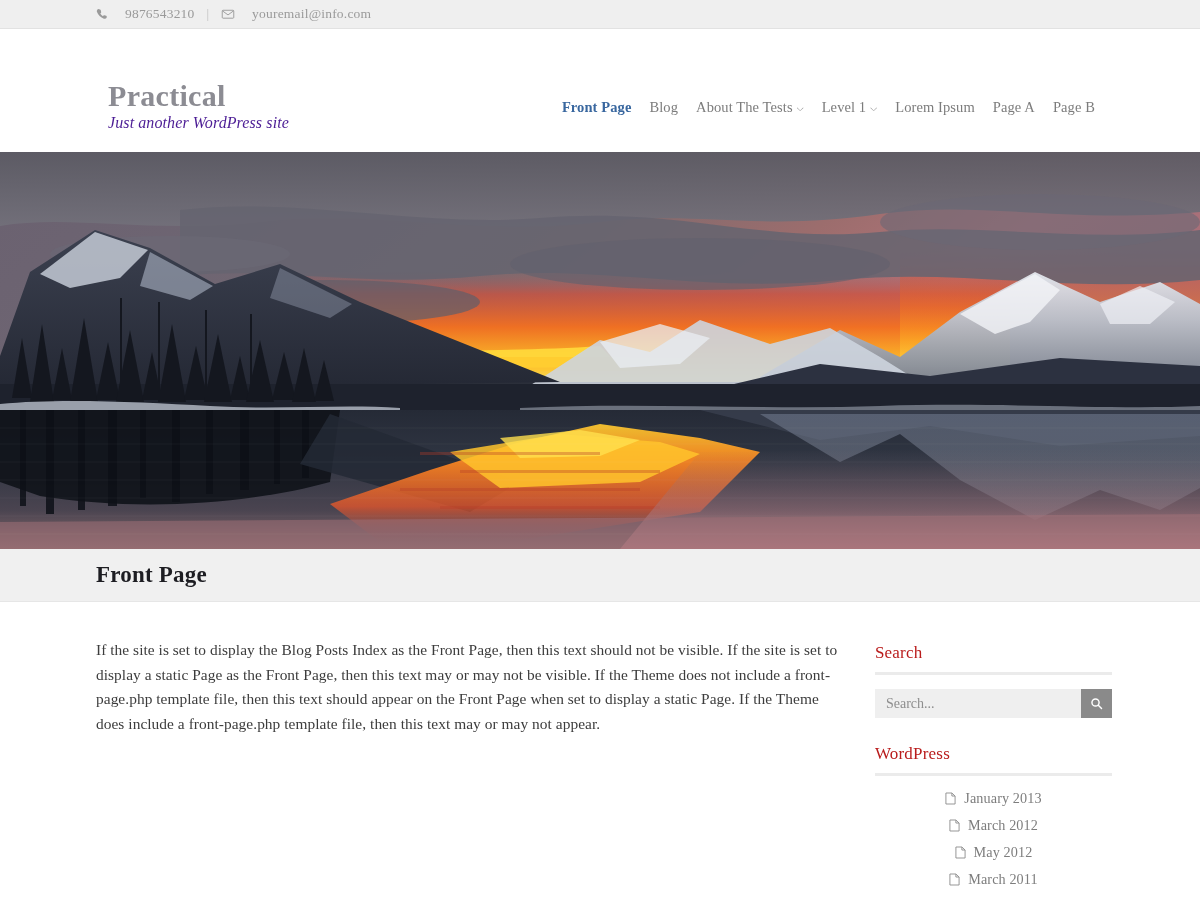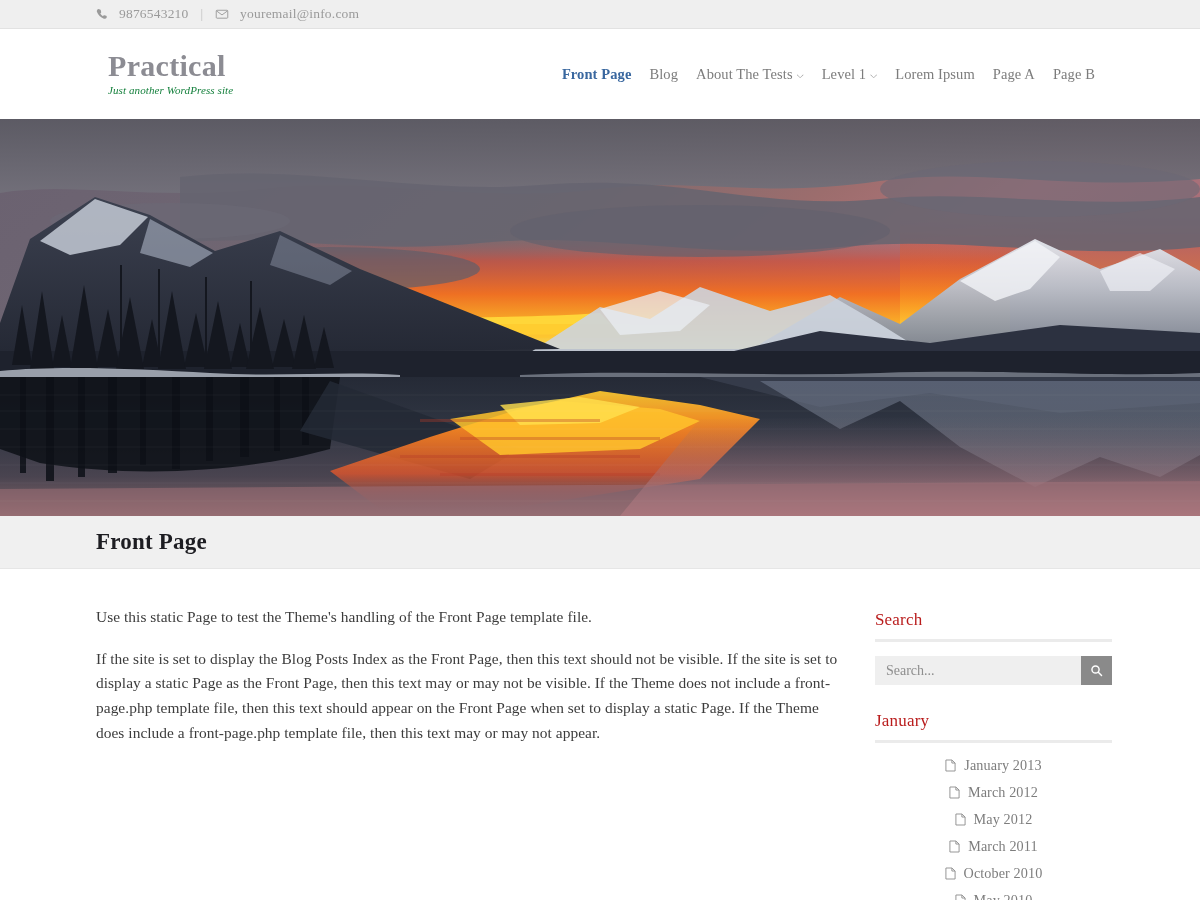--- a/index.html
+++ b/index.html
@@ -19,53 +19,54 @@
     border-bottom: 1px solid #e2e2e2;
     display: flex;
     align-items: center;
     padding-left: 96px;
     color: #9a9a9a;
     font-size: 13.5px;
   }
   .topbar-item {
     display: flex;
     align-items: center;
-    gap: 11px;
+    gap: 17px;
     color: #9a9a9a;
     letter-spacing: .2px;
   }
   .topbar-sep {
     margin: 0 12px;
     color: #c0c0c0;
     font-size: 13px;
   }
   .ic { display: inline-flex; align-items: center; justify-content: center; }
   .ic svg { display: block; }
 
   
   .header {
     height: 90px;
     background: #ffffff;
     display: flex;
     align-items: center;
     justify-content: space-between;
     padding: 0 96px 0 108px;
+    margin-top: 33px;
   }
   .brand { padding-bottom: 2px; }
   .site-title {
     font-size: 30px;
     font-weight: bold;
     color: #8c8c93;
     letter-spacing: .3px;
     line-height: 1.05;
   }
   .site-tagline {
-    font-size: 11px;
+    font-size: 16px;
     font-style: italic;
-    color: #15803d;
+    color: #4c1d95;
     margin-top: 3px;
     letter-spacing: .1px;
   }
 
   .nav { display: flex; align-items: center; gap: 0; }
   .nav-item {
     display: flex;
     align-items: center;
     gap: 4px;
     font-size: 14.5px;
@@ -382,21 +383,20 @@
     </g>
   </svg>
 </div>
 
 <div class="title-band">
   <h1 class="page-title">Front Page</h1>
 </div>
 
 <div class="main">
   <div class="content" id="content-root">
-      <p>Use this static Page to test the Theme's handling of the Front Page template file.</p>
       <p>If the site is set to display the Blog Posts Index as the Front Page, then this text should not be visible. If the site is set to display a static Page as the Front Page, then this text may or may not be visible. If the Theme does not include a front-page.php template file, then this text should appear on the Front Page when set to display a static Page. If the Theme does include a front-page.php template file, then this text may or may not appear.</p>
     </div>
 
   <aside class="sidebar">
     <div class="widget">
       <div class="widget-title">Search</div>
       <div class="widget-rule"></div>
       <form class="search-row">
         <input class="search-input" type="text" placeholder="Search..." style="">
         <button class="search-btn" type="submit">
@@ -404,21 +404,21 @@
             <svg width="13" height="13" viewBox="0 0 16 16" fill="none" stroke="#ffffff" stroke-width="1.8">
               <circle cx="6.8" cy="6.8" r="4.4"></circle>
               <line x1="10.2" y1="10.2" x2="14.2" y2="14.2" stroke-linecap="round"></line>
             </svg>
           </span>
         </button>
       </form>
     </div>
 
     <div class="widget">
-      <div class="widget-title">January</div>
+      <div class="widget-title">WordPress</div>
       <div class="widget-rule"></div>
       <ul class="arch-list" id="arch-root">
           <li class="arch-item">
             <span class="ic">
               <svg width="11" height="13" viewBox="0 0 12 14" fill="none" stroke="#8d8d8d" stroke-width="1">
                 <path d="M1 1h6.5L11 4.3V13H1z"></path>
                 <path d="M7.5 1v3.3H11"></path>
               </svg>
             </span>
             <span>January 2013</span>

